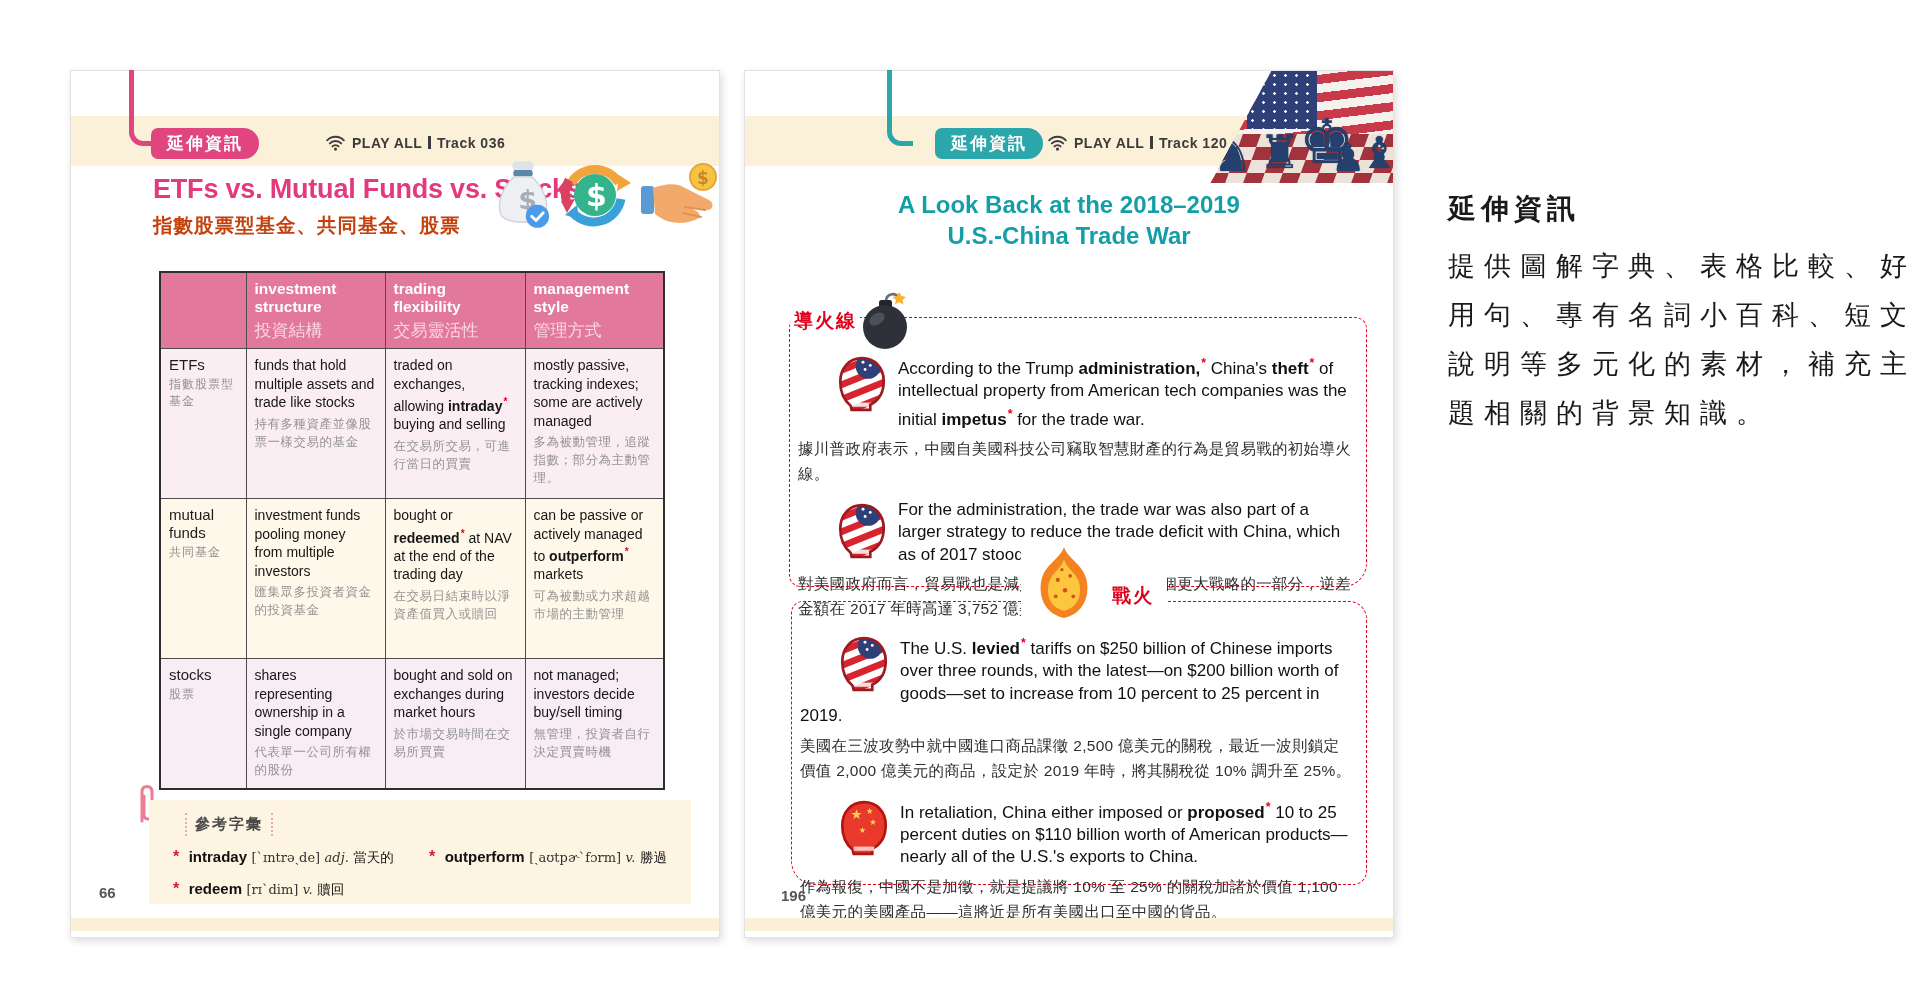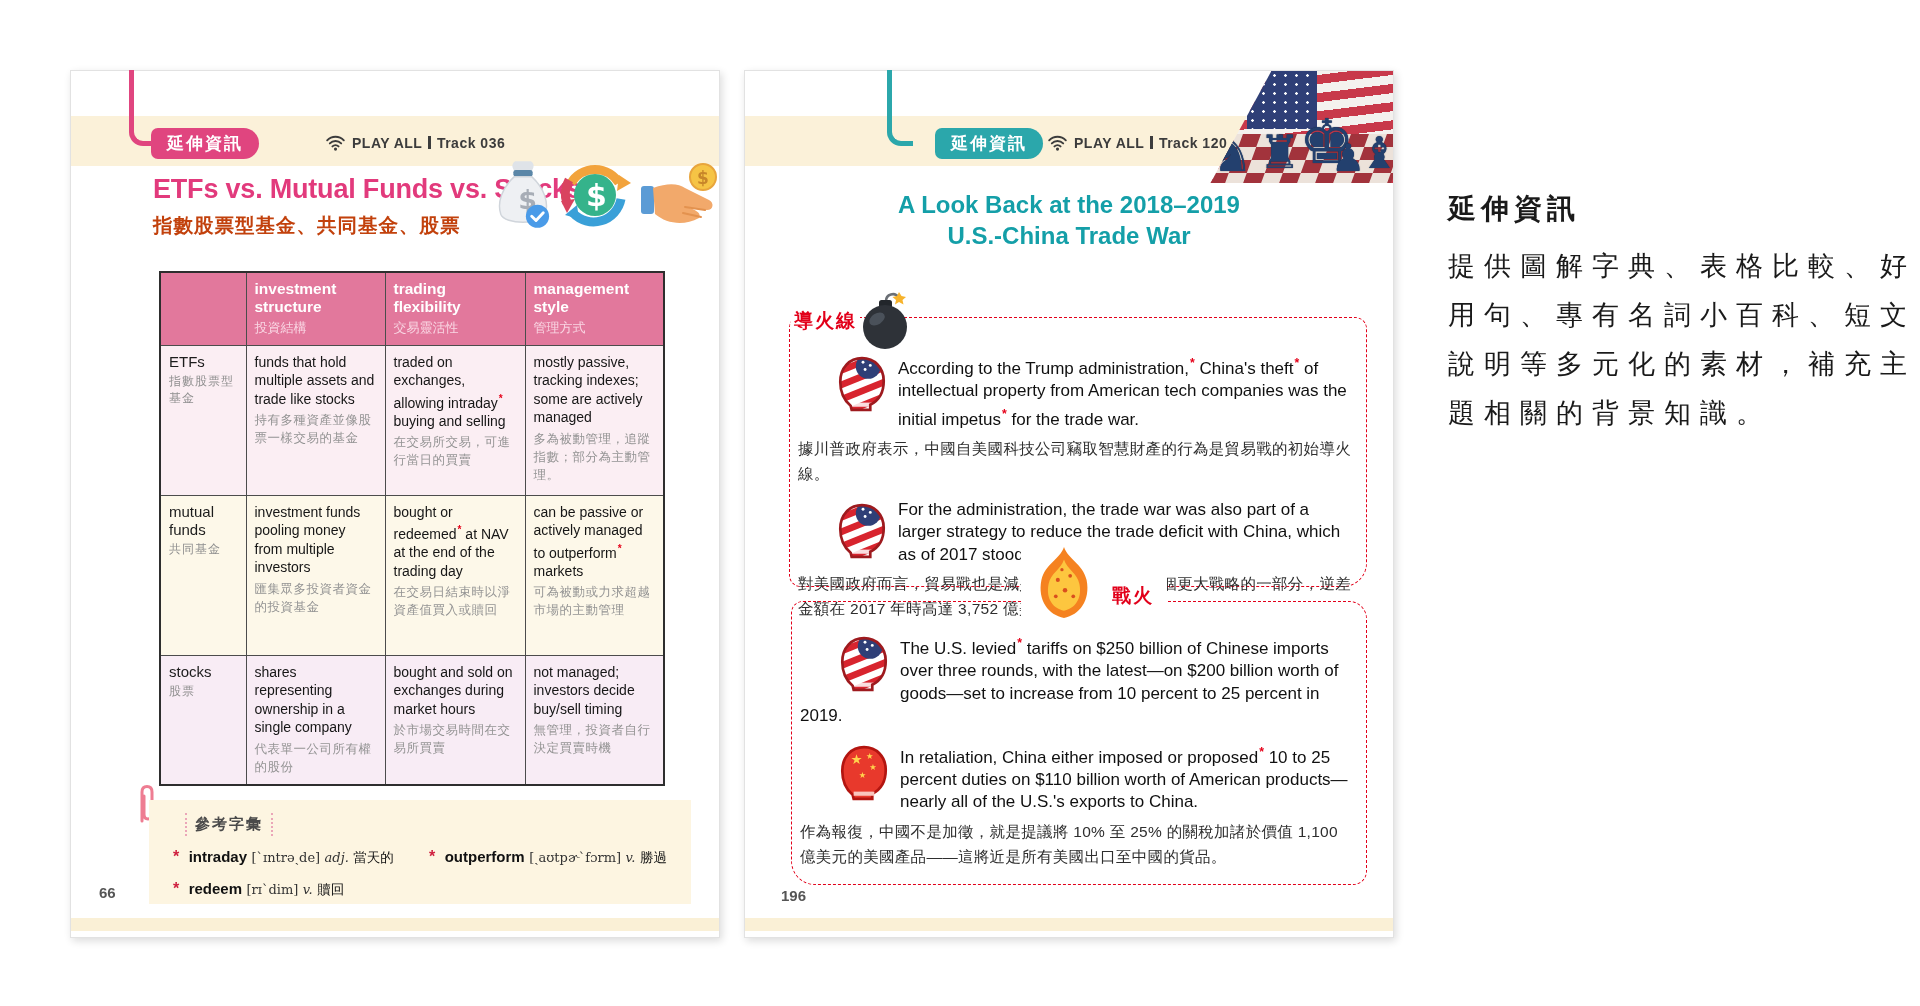--- a/index.html
+++ b/index.html
@@ -33,29 +33,29 @@
               color:#e23a7c; letter-spacing:-0.2px; white-space:nowrap; }
   .lp-subtitle { position:absolute; left:82px; top:141px; font-size:19.5px; font-weight:700;
                  color:#c2410c; letter-spacing:1px; }
   .icon-cluster { position:absolute; left:424px; top:86px; display:flex; align-items:center; gap:6px; }
 
   table.cmp { position:absolute; left:88px; top:200px; width:504px; border-collapse:collapse;
               table-layout:fixed; border:2px solid #2e2e2e; }
   table.cmp th, table.cmp td { border:1px solid #4c4c4c; vertical-align:top; padding:7px 8px 6px 8px; }
   table.cmp thead th { background:#e2789c; height:73px; text-align:left; }
   .th-en { display:block; color:#fff; font-size:15.5px; font-weight:bold; line-height:18px; }
-  .th-zh { display:block; color:#f9d6e3; font-size:13px; font-weight:normal; margin-top:3px; }
+  .th-zh { display:block; color:#f9d6e3; font-size:17px; font-weight:normal; margin-top:3px; }
   tr.row-etf    td { background:#fbeef3; height:150px; }
   tr.row-mutual td { background:#fdf8e9; height:160px; }
   tr.row-stock  td { background:#f8ecf5; height:130px; }
   .cell-label-en { font-size:15px; color:#1c1c1c; line-height:18px; }
   .cell-label-zh { font-size:12px; color:#8f8f8f; line-height:17px; margin-top:2px; letter-spacing:1px;}
   .cell-en { font-size:14px; color:#161616; line-height:18.5px; }
   .cell-zh { font-size:12.5px; color:#949494; line-height:18px; margin-top:3px; letter-spacing:.5px;}
-  .bold { font-weight:normal; }
+  .bold { font-weight:bold; }
   .ast::after { content:"*"; color:#e50019; font-weight:bold; font-size:.72em;
                 vertical-align:super; margin-left:1px; }
 
   .vocab-box { position:absolute; left:78px; top:729px; width:542px; height:104px; background:#fdf5e1; }
   .paperclip { position:absolute; left:64px; top:712px; }
   .vocab-title { display:inline-block; margin:13px 0 0 36px; font-size:15px; font-weight:bold;
                  color:#4a4a4a; letter-spacing:2px; padding:2px 8px;
                  border-left:2px dotted #eba6b8; border-right:2px dotted #eba6b8; }
   .vocab-grid { position:relative; margin:8px 0 0 24px; }
   .vocab-entry { position:absolute; white-space:nowrap; }
@@ -416,20 +416,21 @@
             <circle cx="31" cy="12" r="12" fill="#2f3f77"></circle>
             <circle cx="26" cy="8" r="1.4" fill="#fff"></circle>
               <circle cx="33" cy="11" r="1.4" fill="#fff"></circle>
             <circle cx="28" cy="15" r="1.4" fill="#fff"></circle>
               <circle cx="37" cy="6" r="1.4" fill="#fff"></circle>
             <rect x="13" y="47" width="22" height="4" fill="#fff" opacity=".85"></rect>
           </g>
           <path d="M14 50 C8 45 4 37 4 27 C4 13 13 4 25 4 C37 4 46 13 46 26 C46 37 41 45 33 49 L33 54 L15 54 Z" fill="none" stroke="#9e1a1e" stroke-width="2.6"></path>
         </svg>
         <span class="en"><span>The U.S. </span><span class="bold">levied</span><span class="ast"></span><span> tariffs on $250 billion of Chinese imports over three rounds, with the latest—on $200 billion worth of goods—set to increase from 10 percent to 25 percent in 2019.</span></span>
+        <div class="zh">美國在三波攻勢中就中國進口商品課徵 2,500 億美元的關稅，最近一波則鎖定價值 2,000 億美元的商品，設定於 2019 年時，將其關稅從 10% 調升至 25%。</div>
       </div>
       <div class="para">
         <svg class="glove" viewBox="0 0 50 58">
           <path d="M14 50 C8 45 4 37 4 27 C4 13 13 4 25 4 C37 4 46 13 46 26 C46 37 41 45 33 49 L33 54 L15 54 Z" fill="#e8392c" stroke="#b31510" stroke-width="2.6"></path>
           <text x="12" y="20" font-size="13" fill="#ffd34d">★</text>
           <text x="27" y="15" font-size="8" fill="#ffd34d">★</text>
           <text x="30" y="26" font-size="8" fill="#ffd34d">★</text>
           <text x="20" y="34" font-size="8" fill="#ffd34d">★</text>
           <rect x="15" y="47" width="20" height="4" fill="#f9c5bd"></rect>
         </svg>

